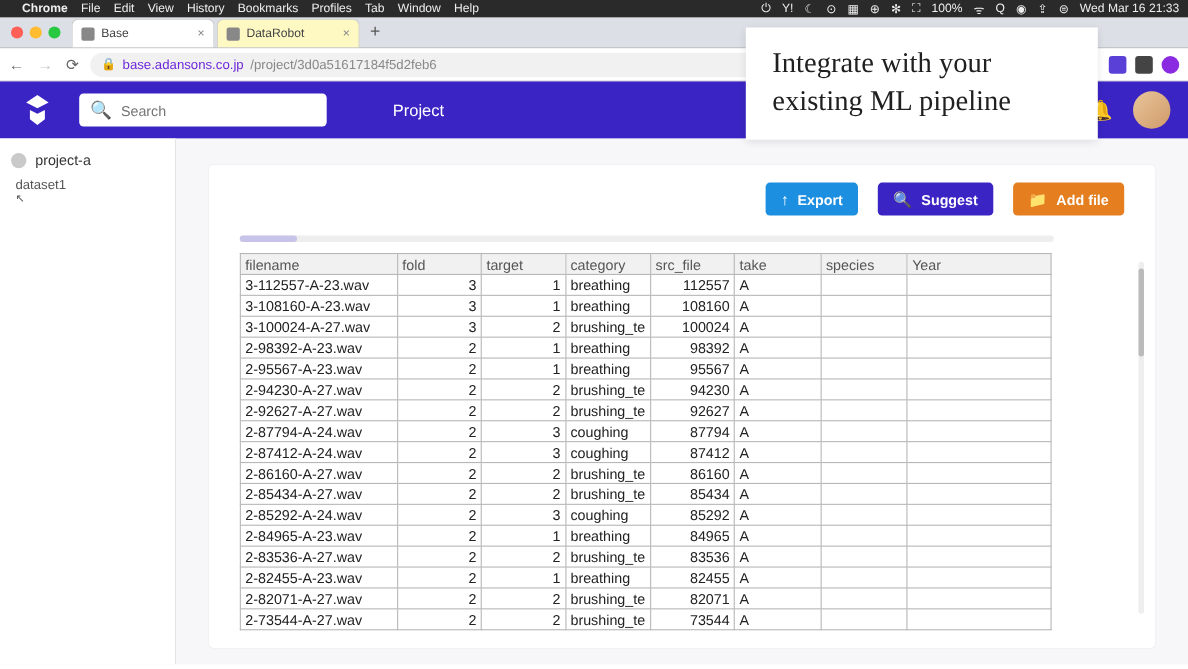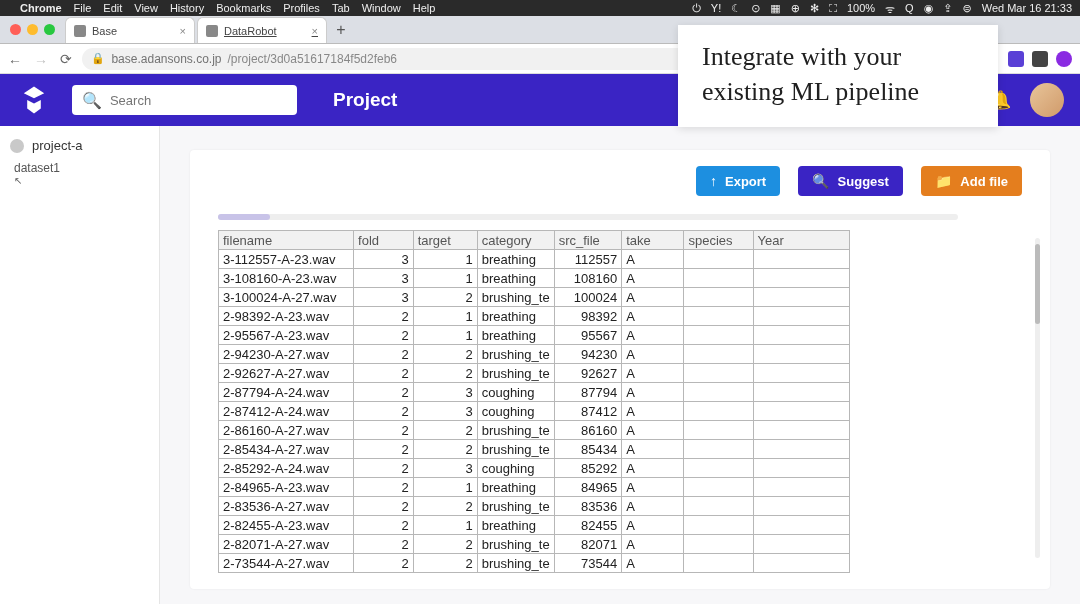--- a/index.html
+++ b/index.html
@@ -8,38 +8,38 @@
   .menubar { height: 16px; background:#2a2a2a; color:#eee; display:flex; align-items:center; font-size:11px; padding:0 8px; justify-content:space-between; }
   .menubar .left, .menubar .right { display:flex; gap:12px; align-items:center; }
   .menubar .right { gap:10px; }
   .apple-icon { font-size:12px; }
   
   .tabstrip { height:28px; background:#dcdfe5; display:flex; align-items:flex-end; border-bottom:1px solid #bbb; }
   .traffic { display:flex; gap:6px; padding:0 10px; align-self:center; }
   .dot { width:11px; height:11px; border-radius:50%; }
   .dot.r{background:#ff5f57;} .dot.y{background:#febc2e;} .dot.g{background:#28c840;}
   .tab { height:26px; background:#fff; border:1px solid #ccc; border-bottom:none; border-radius:6px 6px 0 0; display:flex; align-items:center; padding:0 8px; font-size:11px; color:#444; min-width:130px; margin-right:2px; gap:6px;margin-top:12px; }
-  .tab.inactive { background:#ffffff;text-decoration:underline; }
+  .tab.inactive { background:#fef9c3; }
   .tab .fav { width:12px; height:12px; background:#888; border-radius:2px; }
   .tab .close { margin-left:auto; color:#888; }
   .newtab { width:24px; text-align:center; color:#555; font-size:16px; align-self:center; }
   
   .addrbar { height:30px; background:#fff; border-bottom:1px solid #ddd; display:flex; align-items:center; padding:0 8px; gap:10px; font-size:12px; color:#555; }
   .addrbar .nav-icons { display:flex; gap:12px; font-size:14px; color:#666; }
   .addrbar .url { flex:1; display:flex; align-items:center; gap:6px; height:22px; border-radius:12px; background:#f1f1f1; padding:0 10px; }
   .addrbar .ext { display:flex; gap:8px; }
   .addrbar .ext .ei { width:16px; height:16px; background:#888; border-radius:3px; }
   .lock { font-size:11px; }
   
   .app-header { height:52px; background:#3a24c4; display:flex; align-items:center; padding:0 16px; gap:20px; color:#fff; position:relative; }
   .logo { width:36px; height:36px; display:flex; align-items:center; justify-content:center; }
   .logo svg { width:34px; height:34px; }
   .search { width:225px; height:30px; background:#fff; border-radius:4px; display:flex; align-items:center; padding:0 10px; gap:8px; }
   .search input { border:none; outline:none; font-size:13px; flex:1; }
-  .nav-title { font-size:19px; font-weight:700; margin-left:16px; }
+  .nav-title { font-size:15px; font-weight:400; margin-left:40px; }
   .app-header .right { margin-left:auto; display:flex; gap:18px; align-items:center; }
   .bell { font-size:18px; }
   .avatar { width:34px; height:34px; border-radius:50%; background:linear-gradient(135deg,#e8c59a,#d09a6a); }
   
   .content { display:flex; height:calc(608px - 20px - 28px - 30px - 52px); background:#f7f7f9; position:relative; }
   .sidebar { width:160px; background:#fff; border-right:1px solid #e5e5e5; padding:8px 0; }
   .project-line { display:flex; align-items:center; gap:8px; padding:4px 10px; font-size:13px; color:#333; }
   .project-line .pdot { width:14px; height:14px; border-radius:50%; background:#c9c9c9; }
   .ds-line { padding:4px 14px; font-size:12px; color:#555; display:flex; justify-content:space-between;flex-direction:column; }
   .cursor { font-size:10px; }
@@ -47,21 +47,21 @@
   .panel { background:#fff; border-radius:4px; box-shadow:0 0 2px rgba(0,0,0,.08); min-height:100%; padding:16px 28px; position:relative; }
   .btnrow { display:flex; gap:18px; justify-content:flex-end; margin-bottom:18px; }
   .btn { height:30px; border-radius:4px; display:flex; align-items:center; gap:8px; padding:0 14px; font-size:13px; font-weight:600; color:#fff; cursor:pointer; }
   .btn.export { background:#1d8fe0; }
   .btn.suggest { background:#3a24c4; }
   .btn.add { background:#e47e1e; }
   .btn .ico { font-size:14px; }
   .scroll-track { height:6px; width:740px; background:#eee; border-radius:3px; margin:4px 0 10px 0; position:relative; }
   .scroll-thumb { height:6px; width:52px; background:#c8c3e8; border-radius:3px; position:absolute; left:0; }
   
-  .tbl { border-collapse:collapse; font-size:13px; color:#222; width:632px; }
+  .tbl { border-collapse:collapse; font-size:13px; color:#222; width:738px; }
   .tbl th, .tbl td { border:1px solid #b7b7b7; padding:1px 4px; height:19px; text-align:left; white-space:nowrap; overflow:hidden; }
   .tbl th { background:#f1f1f1; font-weight:500; color:#555; }
   .tbl td.num, .tbl th.num { text-align:right; }
   .col-fn{width:142px;} .col-fold{width:76px;} .col-tgt{width:76px;} .col-cat{width:76px;} .col-src{width:76px;} .col-take{width:78px;} .col-sp{width:78px;} .col-yr{width:130px;}
   .vscroll { position:absolute; right:10px; top:88px; width:5px; height:320px; background:#eee; border-radius:3px; }
   .vthumb { width:5px; height:80px; background:#bbb; border-radius:3px; margin-top:6px; }
   
   .annotation { position:absolute; top:25px; left:678px; width:320px; background:#fff; padding:14px 22px 18px 24px; font-family:Georgia, 'Times New Roman', serif; font-size:26px; line-height:1.35; color:#202020; box-shadow:0 2px 8px rgba(0,0,0,.12); z-index:50; }
 </style>
 </head>
@@ -120,21 +120,21 @@
 </div>
 
 <div class="addrbar">
   <div class="nav-icons">
     <span>←</span>
     <span style="opacity:.4;">→</span>
     <span>⟳</span>
   </div>
   <div class="url">
     <span class="lock">🔒</span>
-    <span style="color:#737373;">base.adansons.co.jp</span>
+    <span style="color:#6d28d9;">base.adansons.co.jp</span>
       <span style="color:#888;">/project/3d0a51617184f5d2feb6</span>
   </div>
   <div class="ext">
     <div class="ei" style="background:#5a40d6;"></div>
     <div class="ei" style="background:#444;"></div>
     <div class="ei" style="background:#8a2be2;border-radius:50%;"></div>
   </div>
 </div>
 
 <div class="annotation">

